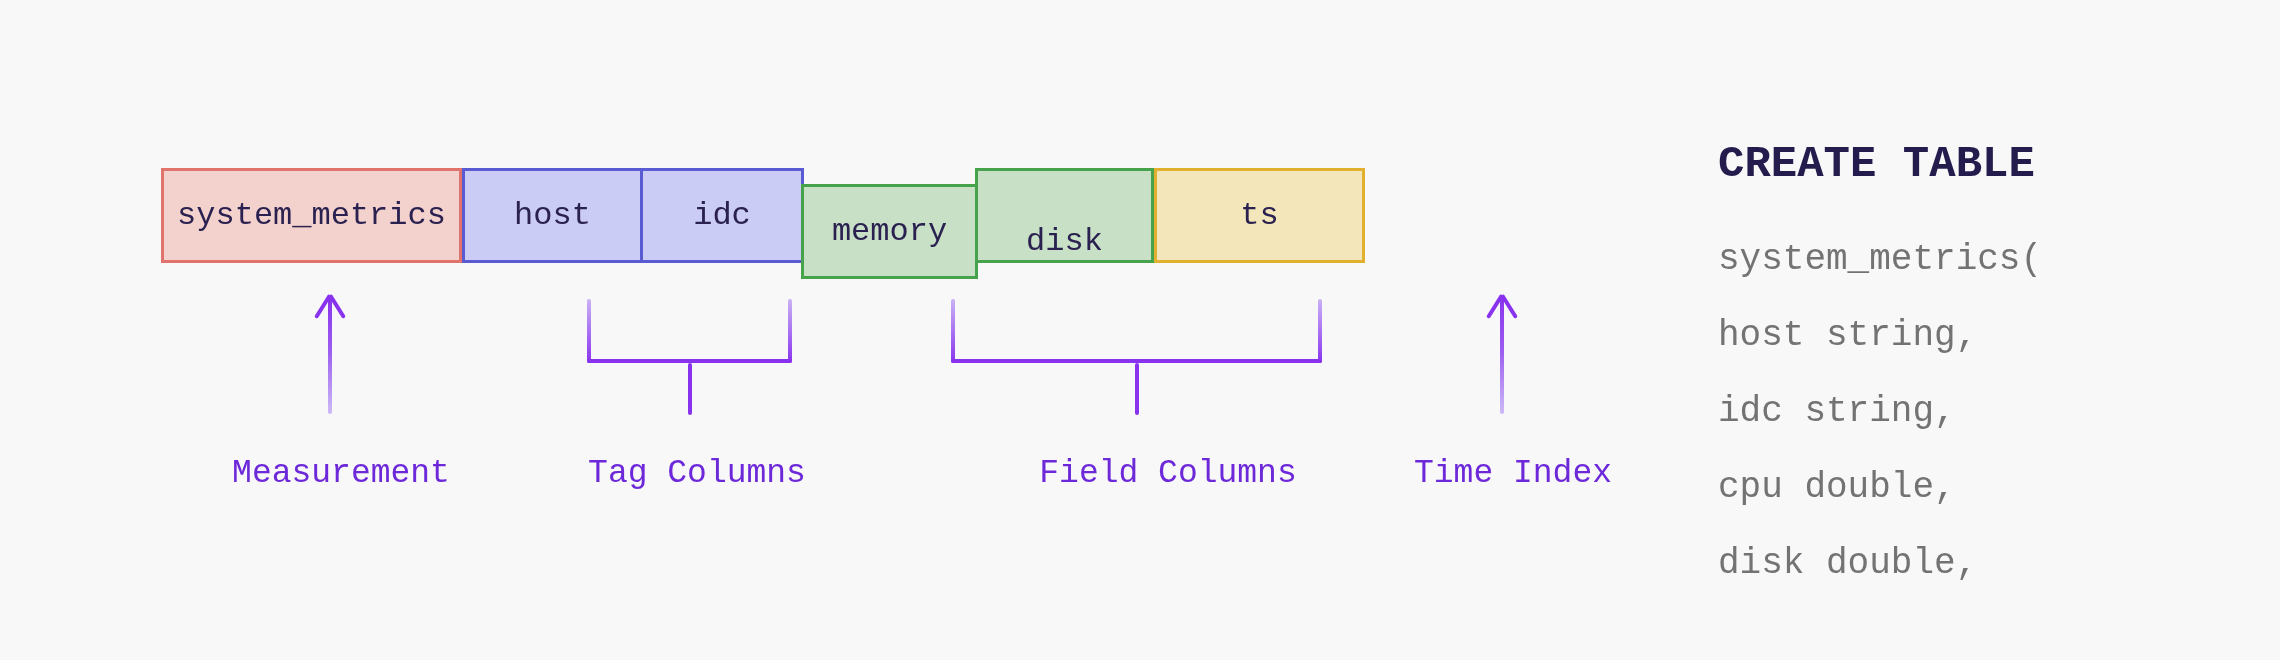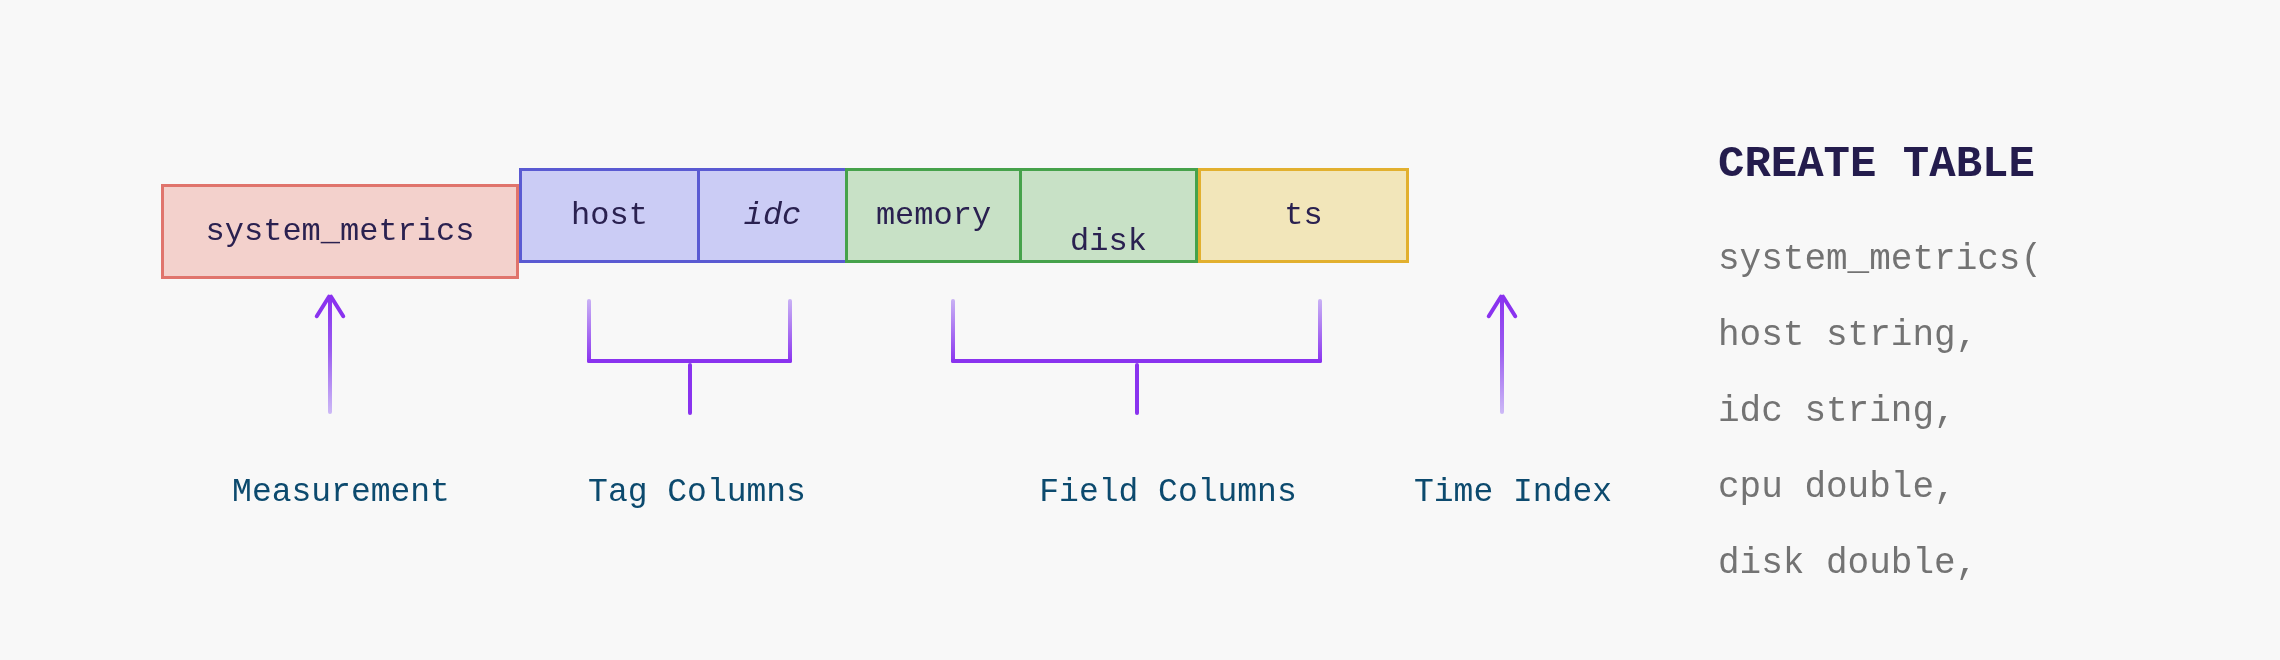--- a/index.html
+++ b/index.html
@@ -26,25 +26,25 @@
     height: 95px;
     display: flex;
     align-items: center;
     justify-content: center;
     font-size: 32px;
     letter-spacing: 0px;
     white-space: pre;
     color: #2a2150;
   }
   .schema-box.collapse { margin-left: -3px; }
-  .w-measure { width: 358px; margin-top: 16px; }
+  .w-measure { width: 301px; }
   .w-host { width: 181px; justify-content: center; }
-  .w-idc { width: 151px; font-style: italic; }
+  .w-idc { width: 164px; }
   .w-cpu { width: 181px; }
-  .w-mem { width: 177px; }
+  .w-mem { width: 177px; margin-top: 16px; }
   .w-disk { width: 179px; align-items: flex-end; }
   .w-ts { width: 211px; }
   .c-measurement { background: #f3d1cc; border: 3px solid #e0746c; }
   .c-tag { background: #cbccf5; border: 3px solid #5a5ad2; }
   .c-field { background: #c8e1c6; border: 3px solid #46a24b; }
   .c-time { background: #f2e6ba; border: 3px solid #e2b02f; }
 
   
   .up-arrow {
     position: absolute;
@@ -78,25 +78,25 @@
     background: #8a33ef; border-radius: 2px;
   }
   .bracket .stem {
     position: absolute; top: 100%; left: 50%; margin-left: -2px;
     width: 4px; height: 52px; background: #8a33ef; border-radius: 2px;
   }
 
   
   .caption {
     position: absolute;
-    top: 474px;
+    top: 455px;
     transform: translateX(-50%);
     font-size: 33px;
     white-space: pre;
-    color: #0c4a6e;
+    color: #6d28d9;
   }
 
   
   .sql-panel {
     position: absolute;
     left: 1718px;
     top: 102px;
     white-space: pre;
   }
   .sql-heading {

